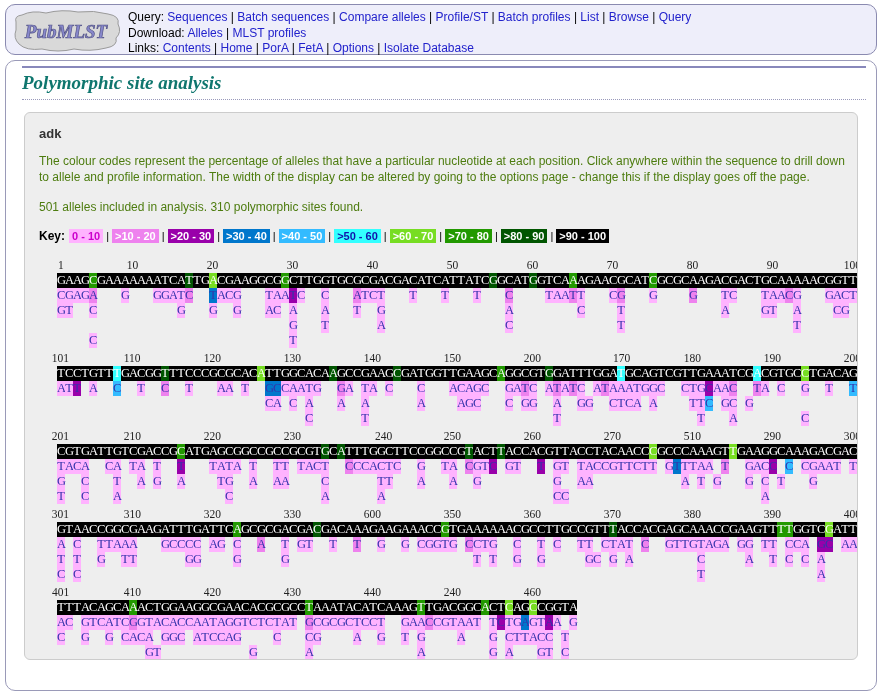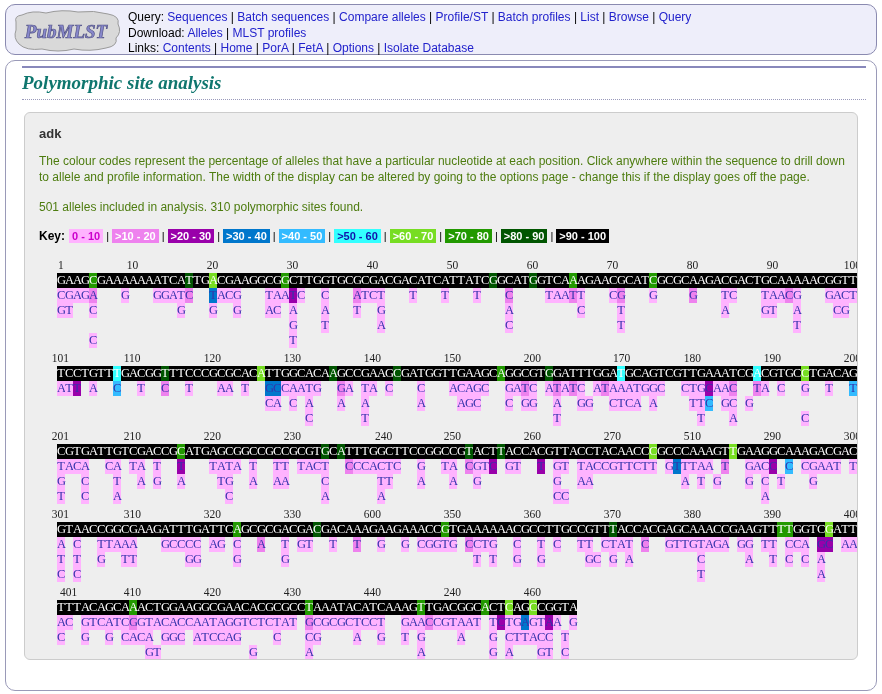--- a/index.html
+++ b/index.html
@@ -655,21 +655,21 @@
           </div>
           <div class="varrow">
             <span class="ch c0" style="left: 20px;">C</span>
             <span class="ch c0" style="left: 36px;">C</span>
             <span class="ch c0" style="left: 660px;">T</span>
             <span class="ch c0" style="left: 780px;">A</span>
           </div>
         </div>
         <div class="block">
           <div class="ruler">
-            <span style="left: 23px;">401</span>
+            <span style="left: 15px;">401</span>
             <span style="left: 86.7px;">410</span>
             <span style="left: 166.7px;">420</span>
             <span style="left: 246.7px;">430</span>
             <span style="left: 326.7px;">440</span>
             <span style="left: 406.7px;">240</span>
             <span style="left: 486.7px;">460</span>
           </div>
           <div style="position: relative; height: 15px; padding-left: 20px;"><div class="consrow"><span class="ch">T</span><span class="ch">T</span><span class="ch">T</span><span class="ch">A</span><span class="ch">C</span><span class="ch">A</span><span class="ch">G</span><span class="ch">C</span><span class="ch">A</span><span class="ch c7">A</span><span class="ch">A</span><span class="ch">C</span><span class="ch">T</span><span class="ch">G</span><span class="ch">G</span><span class="ch">A</span><span class="ch">A</span><span class="ch">G</span><span class="ch">G</span><span class="ch">C</span><span class="ch">G</span><span class="ch">A</span><span class="ch">A</span><span class="ch">C</span><span class="ch">A</span><span class="ch">C</span><span class="ch">G</span><span class="ch">C</span><span class="ch">G</span><span class="ch">C</span><span class="ch">C</span><span class="ch c7">T</span><span class="ch">A</span><span class="ch">A</span><span class="ch">A</span><span class="ch">T</span><span class="ch">A</span><span class="ch">C</span><span class="ch">A</span><span class="ch">T</span><span class="ch">C</span><span class="ch">A</span><span class="ch">A</span><span class="ch">A</span><span class="ch">G</span><span class="ch c7">T</span><span class="ch">T</span><span class="ch">G</span><span class="ch">A</span><span class="ch">C</span><span class="ch">G</span><span class="ch">G</span><span class="ch">C</span><span class="ch c7">A</span><span class="ch">C</span><span class="ch">T</span><span class="ch c6">C</span><span class="ch">A</span><span class="ch">G</span><span class="ch c6">C</span><span class="ch">C</span><span class="ch">G</span><span class="ch">G</span><span class="ch">T</span><span class="ch">A</span></div></div>
           <div class="varrow">
             <span class="ch c0" style="left: 20px;">A</span>

